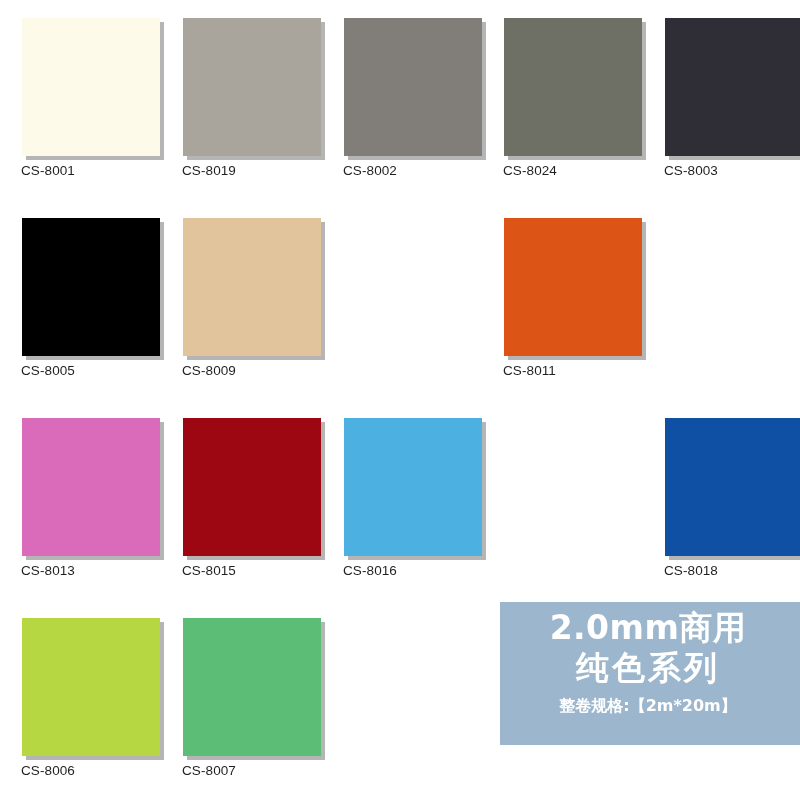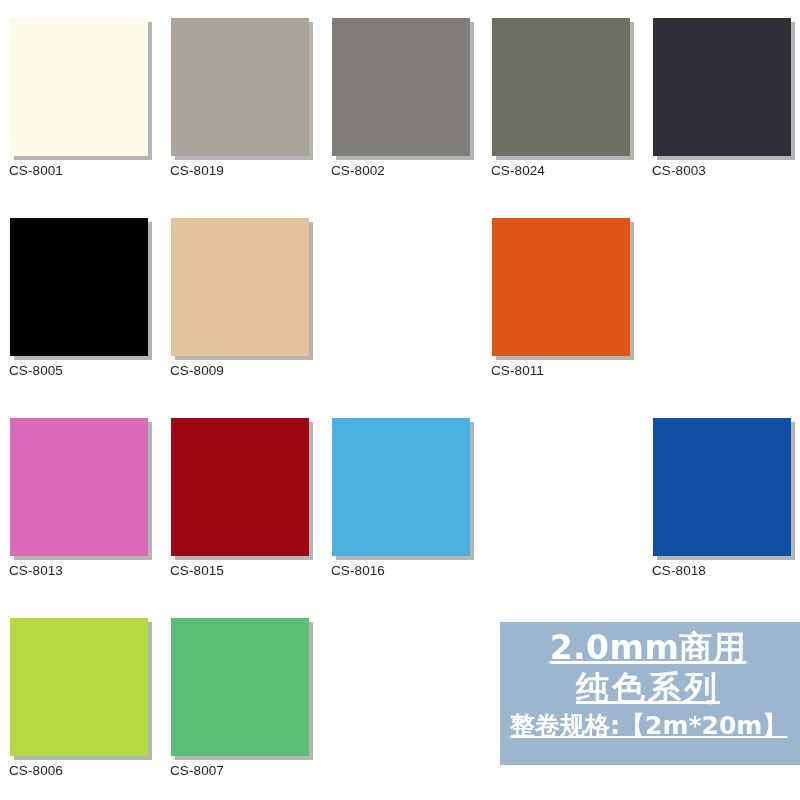--- a/index.html
+++ b/index.html
@@ -20,21 +20,21 @@
     position: absolute;
     left: 0;
     top: 0;
     width: 800px;
     height: 800px;
     background: #ffffff;
   }
 
   .swatch-row {
     position: absolute;
-    left: 0;
+    left: 12px;
     width: 740px;
     height: 200px;
   }
   .swatch-row.r0 { top: 0px; }
   .swatch-row.r1 { top: 200px; }
   .swatch-row.r2 { top: 400px; text-align: center; }
   .swatch-row.r3 { top: 600px; }
 
   .swatch-cell {
     position: absolute;
@@ -66,46 +66,45 @@
     color: #221f1f;
     letter-spacing: 0.1px;
     white-space: nowrap;
     font-family: "Liberation Sans", "DejaVu Sans", sans-serif;
   }
 
   
   #promo-banner {
     position: absolute;
     left: 500px;
-    top: 622px;
+    top: 602px;
     width: 300px;
     height: 143px;
     background: #9cb6cd;
     color: #ffffff;
     box-sizing: border-box;
     padding: 6px 14px 8px 10px;
     text-align: center;
     overflow: hidden;
-    text-decoration: underline;
   }
   #promo-banner .promo-line1,
   #promo-banner .promo-line2 {
     font-weight: bold;
     font-size: 33px;
     line-height: 40px;
     letter-spacing: 0.5px;
     white-space: nowrap;
     font-family: "DejaVu Sans", "Liberation Sans", sans-serif;
   }
   #promo-banner .promo-line2 {
     letter-spacing: 3px;
   }
   #promo-banner .promo-spec {
     font-weight: bold;
-    font-size: 25px;
+    font-size: 16px;
     line-height: 26px;
     margin-top: 5px;
     white-space: nowrap;
     font-family: "DejaVu Sans", "Liberation Sans", sans-serif;
   }
 </style>
 </head>
 <body>
 
 <div id="catalog">

